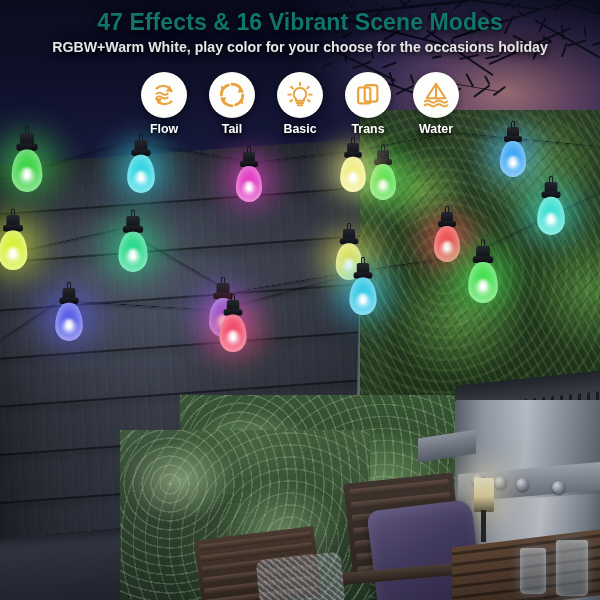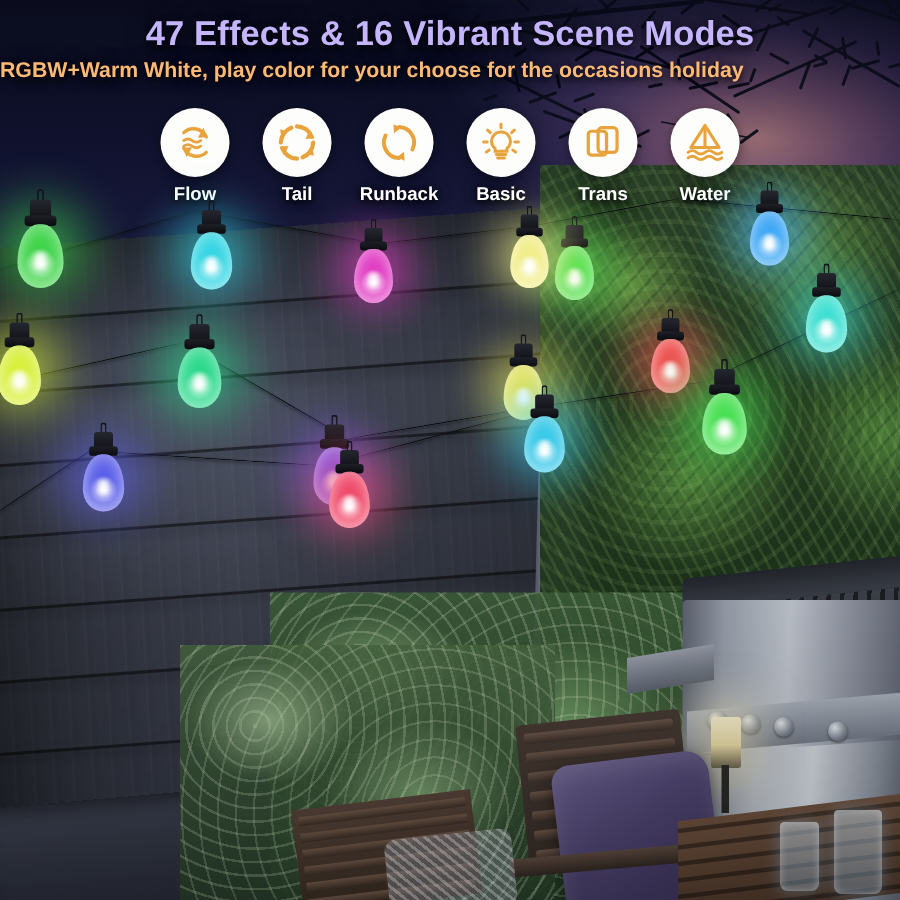--- a/index.html
+++ b/index.html
@@ -245,26 +245,26 @@
   .grade {
     position:absolute; inset:0;
     background:linear-gradient(180deg, rgba(8,10,26,.50) 0%, rgba(8,10,26,.10) 22%, rgba(0,0,0,0) 45%, rgba(0,0,0,.18) 100%);
     pointer-events:none;
   }
 
   
   .overlay { position:absolute; inset:0; }
   .title {
     position:absolute; top:9px; left:0; width:600px; text-align:center;
-    color:#c4b5fd; font-size:23px; font-weight:bold; letter-spacing:.1px;
+    color:#0f766e; font-size:23px; font-weight:bold; letter-spacing:.1px;
     text-shadow:0 2px 6px rgba(0,0,0,.85), 0 0 14px rgba(0,0,0,.6);
   }
   .subtitle {
-    position:absolute; top:39px; left:0; width:600px; 
-    color:#fdba74; font-size:14.2px; font-weight:bold;
+    position:absolute; top:39px; left:0; width:600px; text-align:center;
+    color:#e5e5e5; font-size:14.2px; font-weight:bold;
     text-shadow:0 2px 5px rgba(0,0,0,.85), 0 0 12px rgba(0,0,0,.6);
   }
 
   .modes {
     position:absolute; top:72px; left:0; width:600px;
     display:flex; justify-content:center; gap:10px;
   }
   .mode { width:58px; display:flex; flex-direction:column; align-items:center; }
   .mode-circle {
     width:46px; height:46px; border-radius:50%;
@@ -587,31 +587,20 @@
       <path d="M25 7 L28.5 13 L22 13.5" fill="#E8A33D" stroke="none"></path>
       <path d="M22.5 24 L27 19 L28 25.5" fill="#E8A33D" stroke="none"></path>
       <path d="M7 25 L3.5 19 L10 18.5" fill="#E8A33D" stroke="none"></path>
       <path d="M9.5 8 L5 13 L4 6.5" fill="#E8A33D" stroke="none"></path>
     </svg>
           </div>
           <div class="mode-label">Tail</div>
         </div>
         <div class="mode">
           <div class="mode-circle">
-            <svg width="30" height="30" viewBox="0 0 32 32" fill="none" stroke="#E8A33D" stroke-width="2.8" stroke-linecap="round">
-      <path d="M16 5 A11 11 0 0 1 25.5 21"></path>
-      <path d="M16 27 A11 11 0 0 1 6.5 11"></path>
-      <path d="M12 3 L17.5 5.5 L12.5 9.5" fill="#E8A33D" stroke="none"></path>
-      <path d="M20 29 L14.5 26.5 L19.5 22.5" fill="#E8A33D" stroke="none"></path>
-    </svg>
-          </div>
-          <div class="mode-label">Runback</div>
-        </div>
-        <div class="mode">
-          <div class="mode-circle">
             <svg width="30" height="30" viewBox="0 0 32 32" fill="none" stroke="#E8A33D" stroke-width="2.1" stroke-linecap="round">
       <path d="M16 8.5 A6.6 6.6 0 0 1 20.2 20.2 V22.2 H11.8 V20.2 A6.6 6.6 0 0 1 16 8.5 Z"></path>
       <path d="M12.6 24.6 H19.4"></path>
               <path d="M13.6 27 H18.4"></path>
       <path d="M16 3 V5.6"></path>
               <path d="M6.5 7.2 L8.4 9"></path>
               <path d="M25.5 7.2 L23.6 9"></path>
       <path d="M3.6 15.6 H6.2"></path>
               <path d="M25.8 15.6 H28.4"></path>
       <path d="M5.6 22.8 L7.6 21.4"></path>

